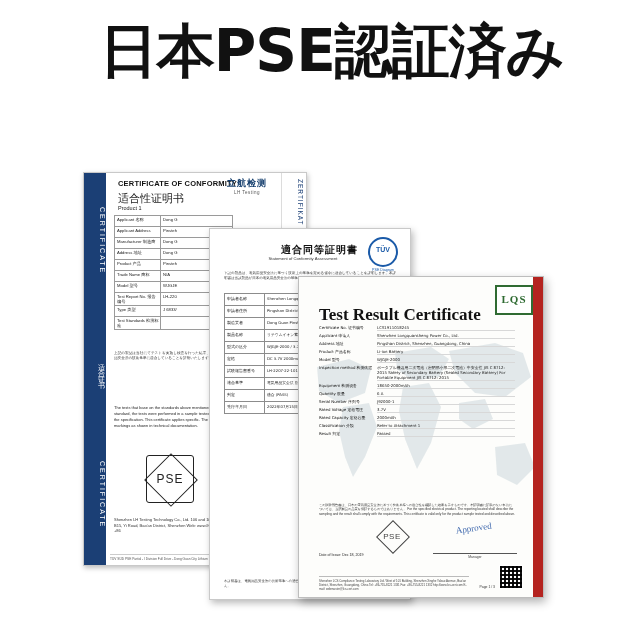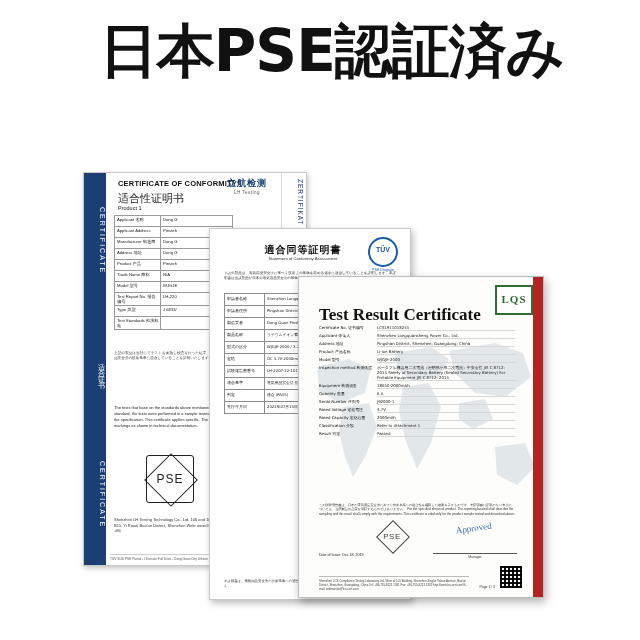--- a/index.html
+++ b/index.html
@@ -273,21 +273,21 @@
     background: #ffffff;
     border: 1px solid #c9c9c9;
     box-shadow: 2px 3px 7px rgba(0,0,0,0.28);
     overflow: hidden;
   }
   .dm-title {
     position: absolute;
     left: 38px;
     top: 14px;
     width: 110px;
-    text-align: center;
+    text-align: right;
     font-family: Liberation Mono, monospace;
     font-size: 10px;
     font-weight: bold;
     color: #111;
     letter-spacing: 1px;
   }
   .dm-subtitle {
     position: absolute;
     left: 38px;
     top: 27px;

